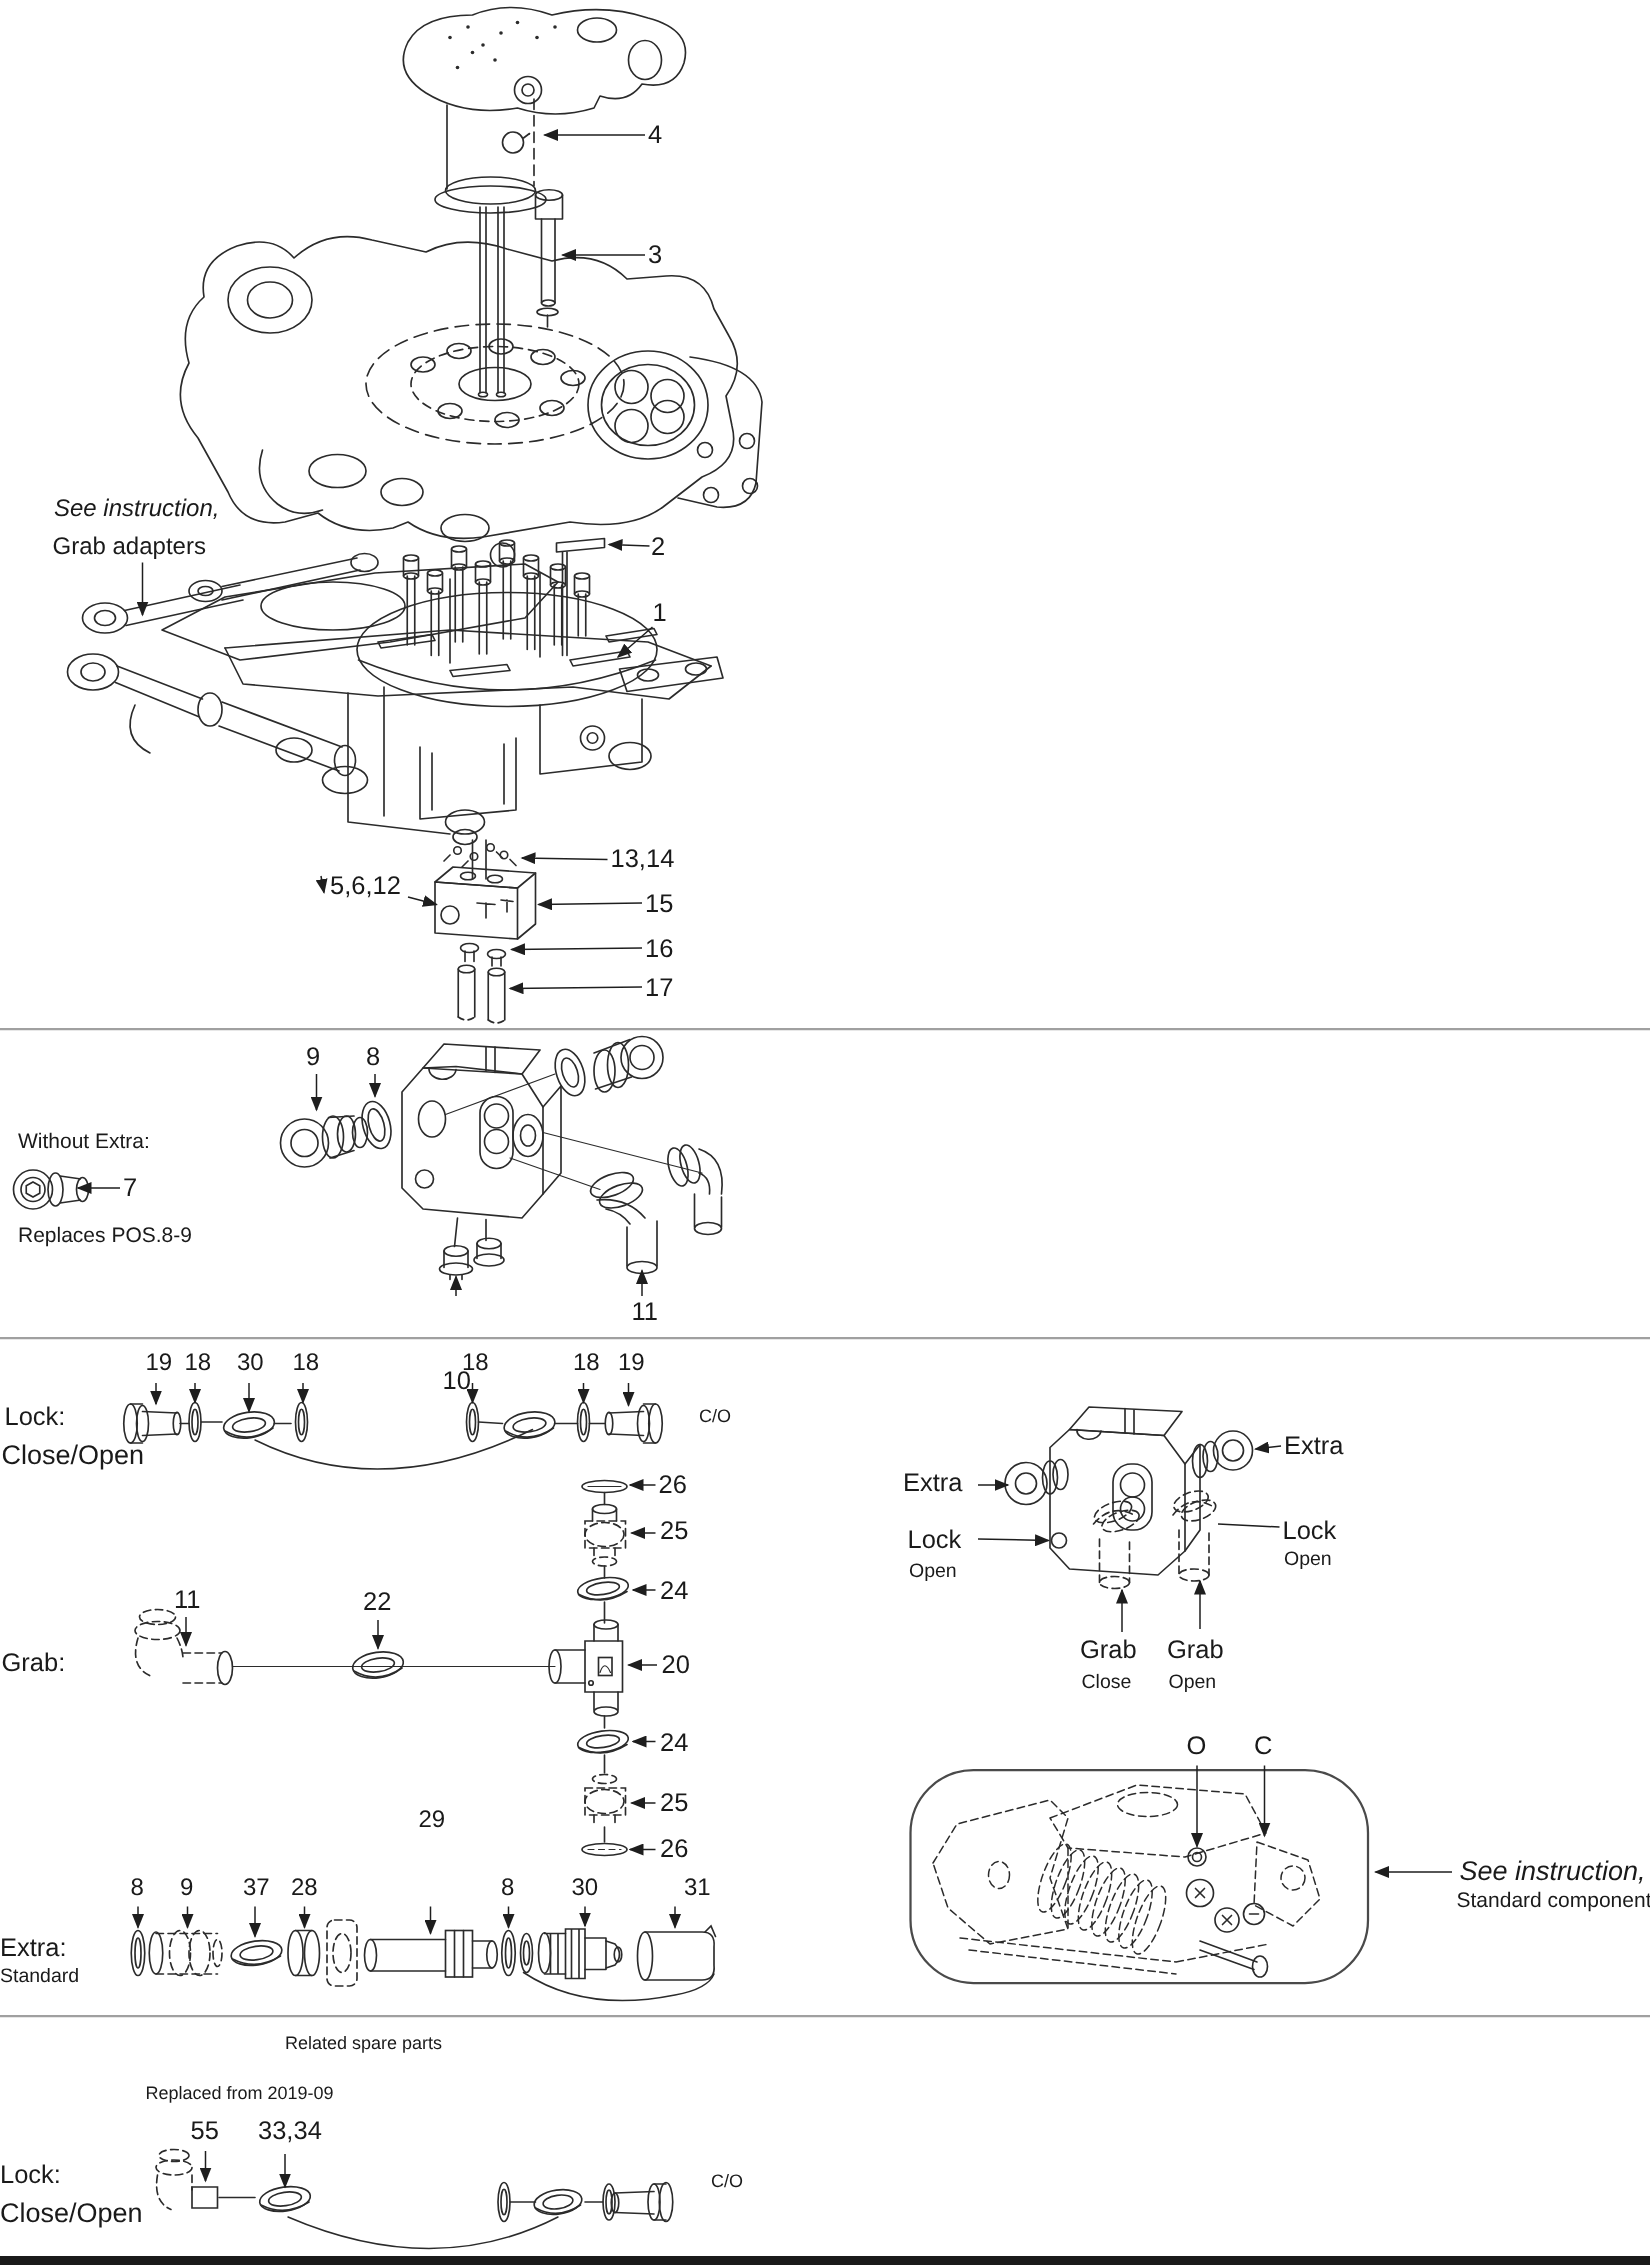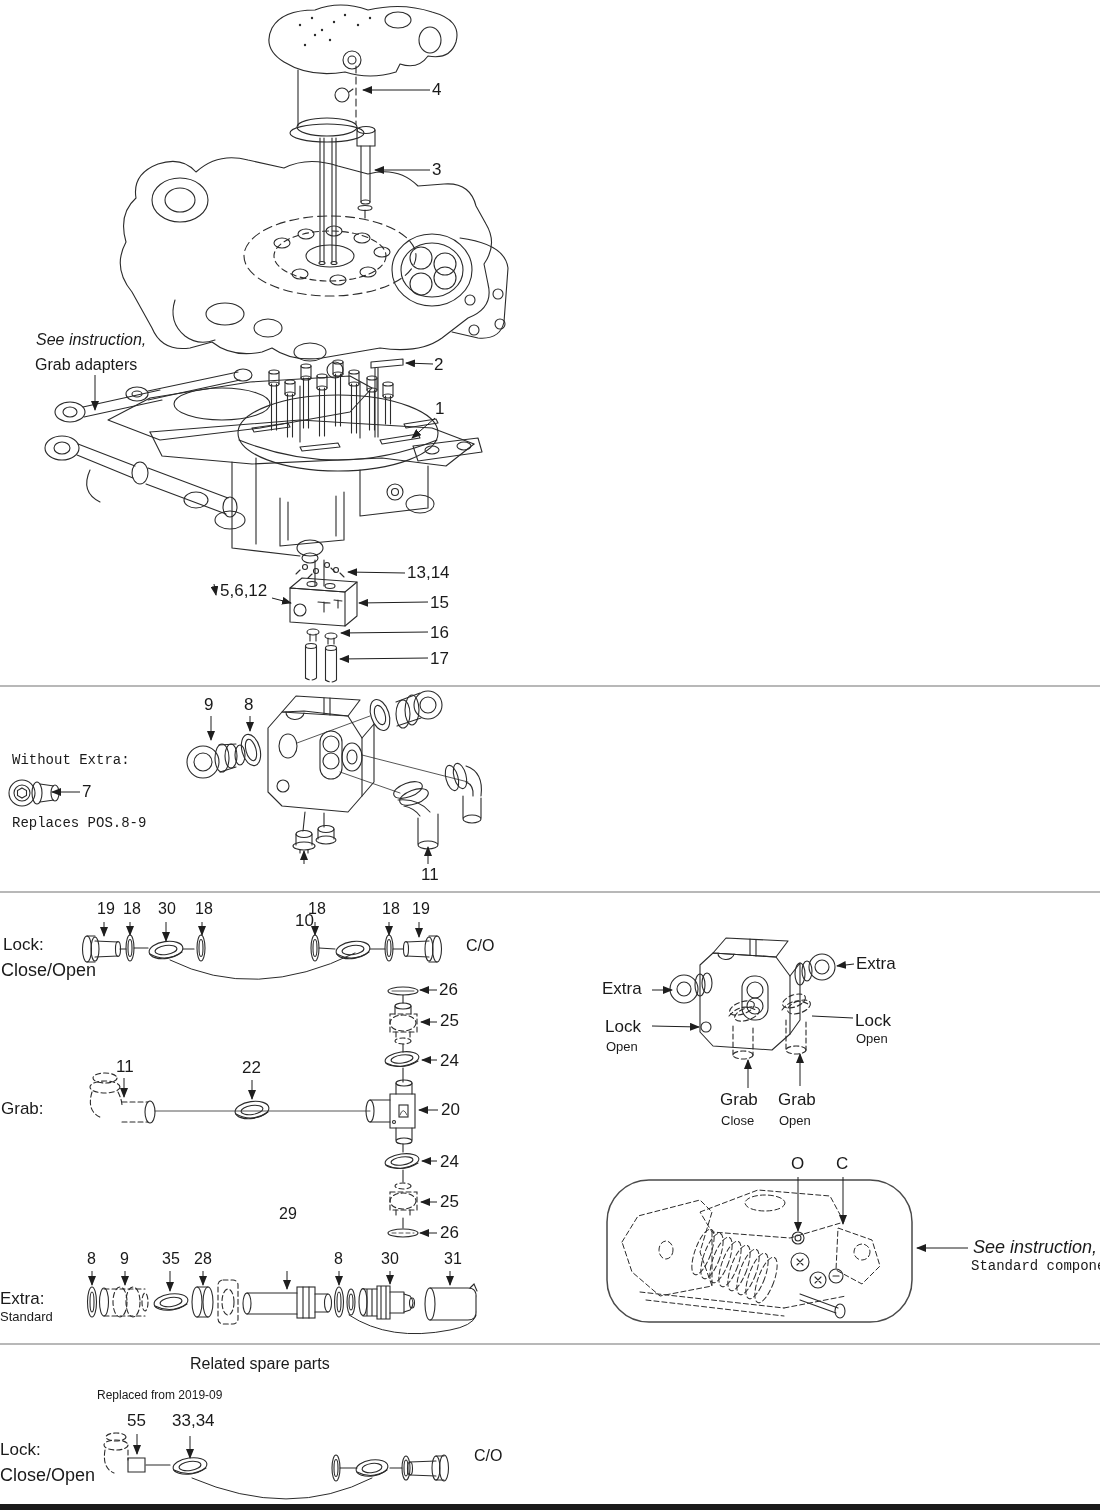--- a/index.html
+++ b/index.html
@@ -1,21 +1,21 @@
 <!DOCTYPE html>
 <html><head>
 <meta charset="utf-8">
 <style>
   html,body{margin:0;padding:0;background:#fff;}
   #page{position:relative;width:1100px;height:1510px;background:#fff;overflow:hidden;
         font-family:"Liberation Sans",sans-serif;color:#1a1a1a;}
   #art{position:absolute;left:0;top:0;}
   .lbl{position:absolute;white-space:nowrap;font-size:16px;line-height:1.05;color:#1a1a1a;}
-  .f12{font-size:12px;} .f13{font-size:13px;} .f14{font-size:14px;font-family:Liberation Mono, monospace;} .f15{font-size:18px;}
-  .f17{font-size:17px;} .f20{font-size:16px;}
+  .f12{font-size:12px;} .f13{font-size:13px;} .f14{font-size:14px;} .f15{font-size:18px;}
+  .f17{font-size:17px;} .f20{font-size:12px;}
   .it{font-style:italic;}
 </style>
 </head>
 <body>
 
 <div id="page">
 
 <svg id="art" width="1100" height="1510" viewBox="0 0 1100 1510">
   <defs>
     <marker id="arw" viewBox="0 0 10 8" refX="9" refY="4" markerUnits="userSpaceOnUse" markerWidth="10" markerHeight="8" orient="auto-start-reverse">
@@ -626,26 +626,26 @@
 <div class="lbl f17" style="left:440px;top:1224px">26</div>
 
 <div class="lbl f17" style="left:1px;top:1100px">Grab:</div>
 <div class="lbl f17" style="left:116px;top:1058px">11</div>
 <div class="lbl f17" style="left:242px;top:1059px">22</div>
 
 <div class="lbl f17" style="left:0px;top:1290px">Extra:</div>
 <div class="lbl f13" style="left:0px;top:1310px">Standard</div>
 <div class="lbl" style="left:87px;top:1251px">8</div>
 <div class="lbl" style="left:120px;top:1251px">9</div>
-<div class="lbl" style="left:162px;top:1251px">35</div>
+<div class="lbl" style="left:162px;top:1251px">37</div>
 <div class="lbl" style="left:194px;top:1251px">28</div>
 <div class="lbl" style="left:279px;top:1206px">29</div>
 <div class="lbl" style="left:334px;top:1251px">8</div>
 <div class="lbl" style="left:381px;top:1251px">30</div>
-<div class="lbl" style="left:444px;top:1251px">31</div>
+<div class="lbl" style="left:456px;top:1251px">31</div>
 
 <div class="lbl f17" style="left:602px;top:980px">Extra</div>
 <div class="lbl f17" style="left:856px;top:955px">Extra</div>
 <div class="lbl f17" style="left:605px;top:1018px">Lock</div>
 <div class="lbl f13" style="left:606px;top:1040px">Open</div>
 <div class="lbl f17" style="left:855px;top:1012px">Lock</div>
 <div class="lbl f13" style="left:856px;top:1032px">Open</div>
 <div class="lbl f17" style="left:720px;top:1091px">Grab</div>
 <div class="lbl f13" style="left:721px;top:1114px">Close</div>
 <div class="lbl f17" style="left:778px;top:1091px">Grab</div>

